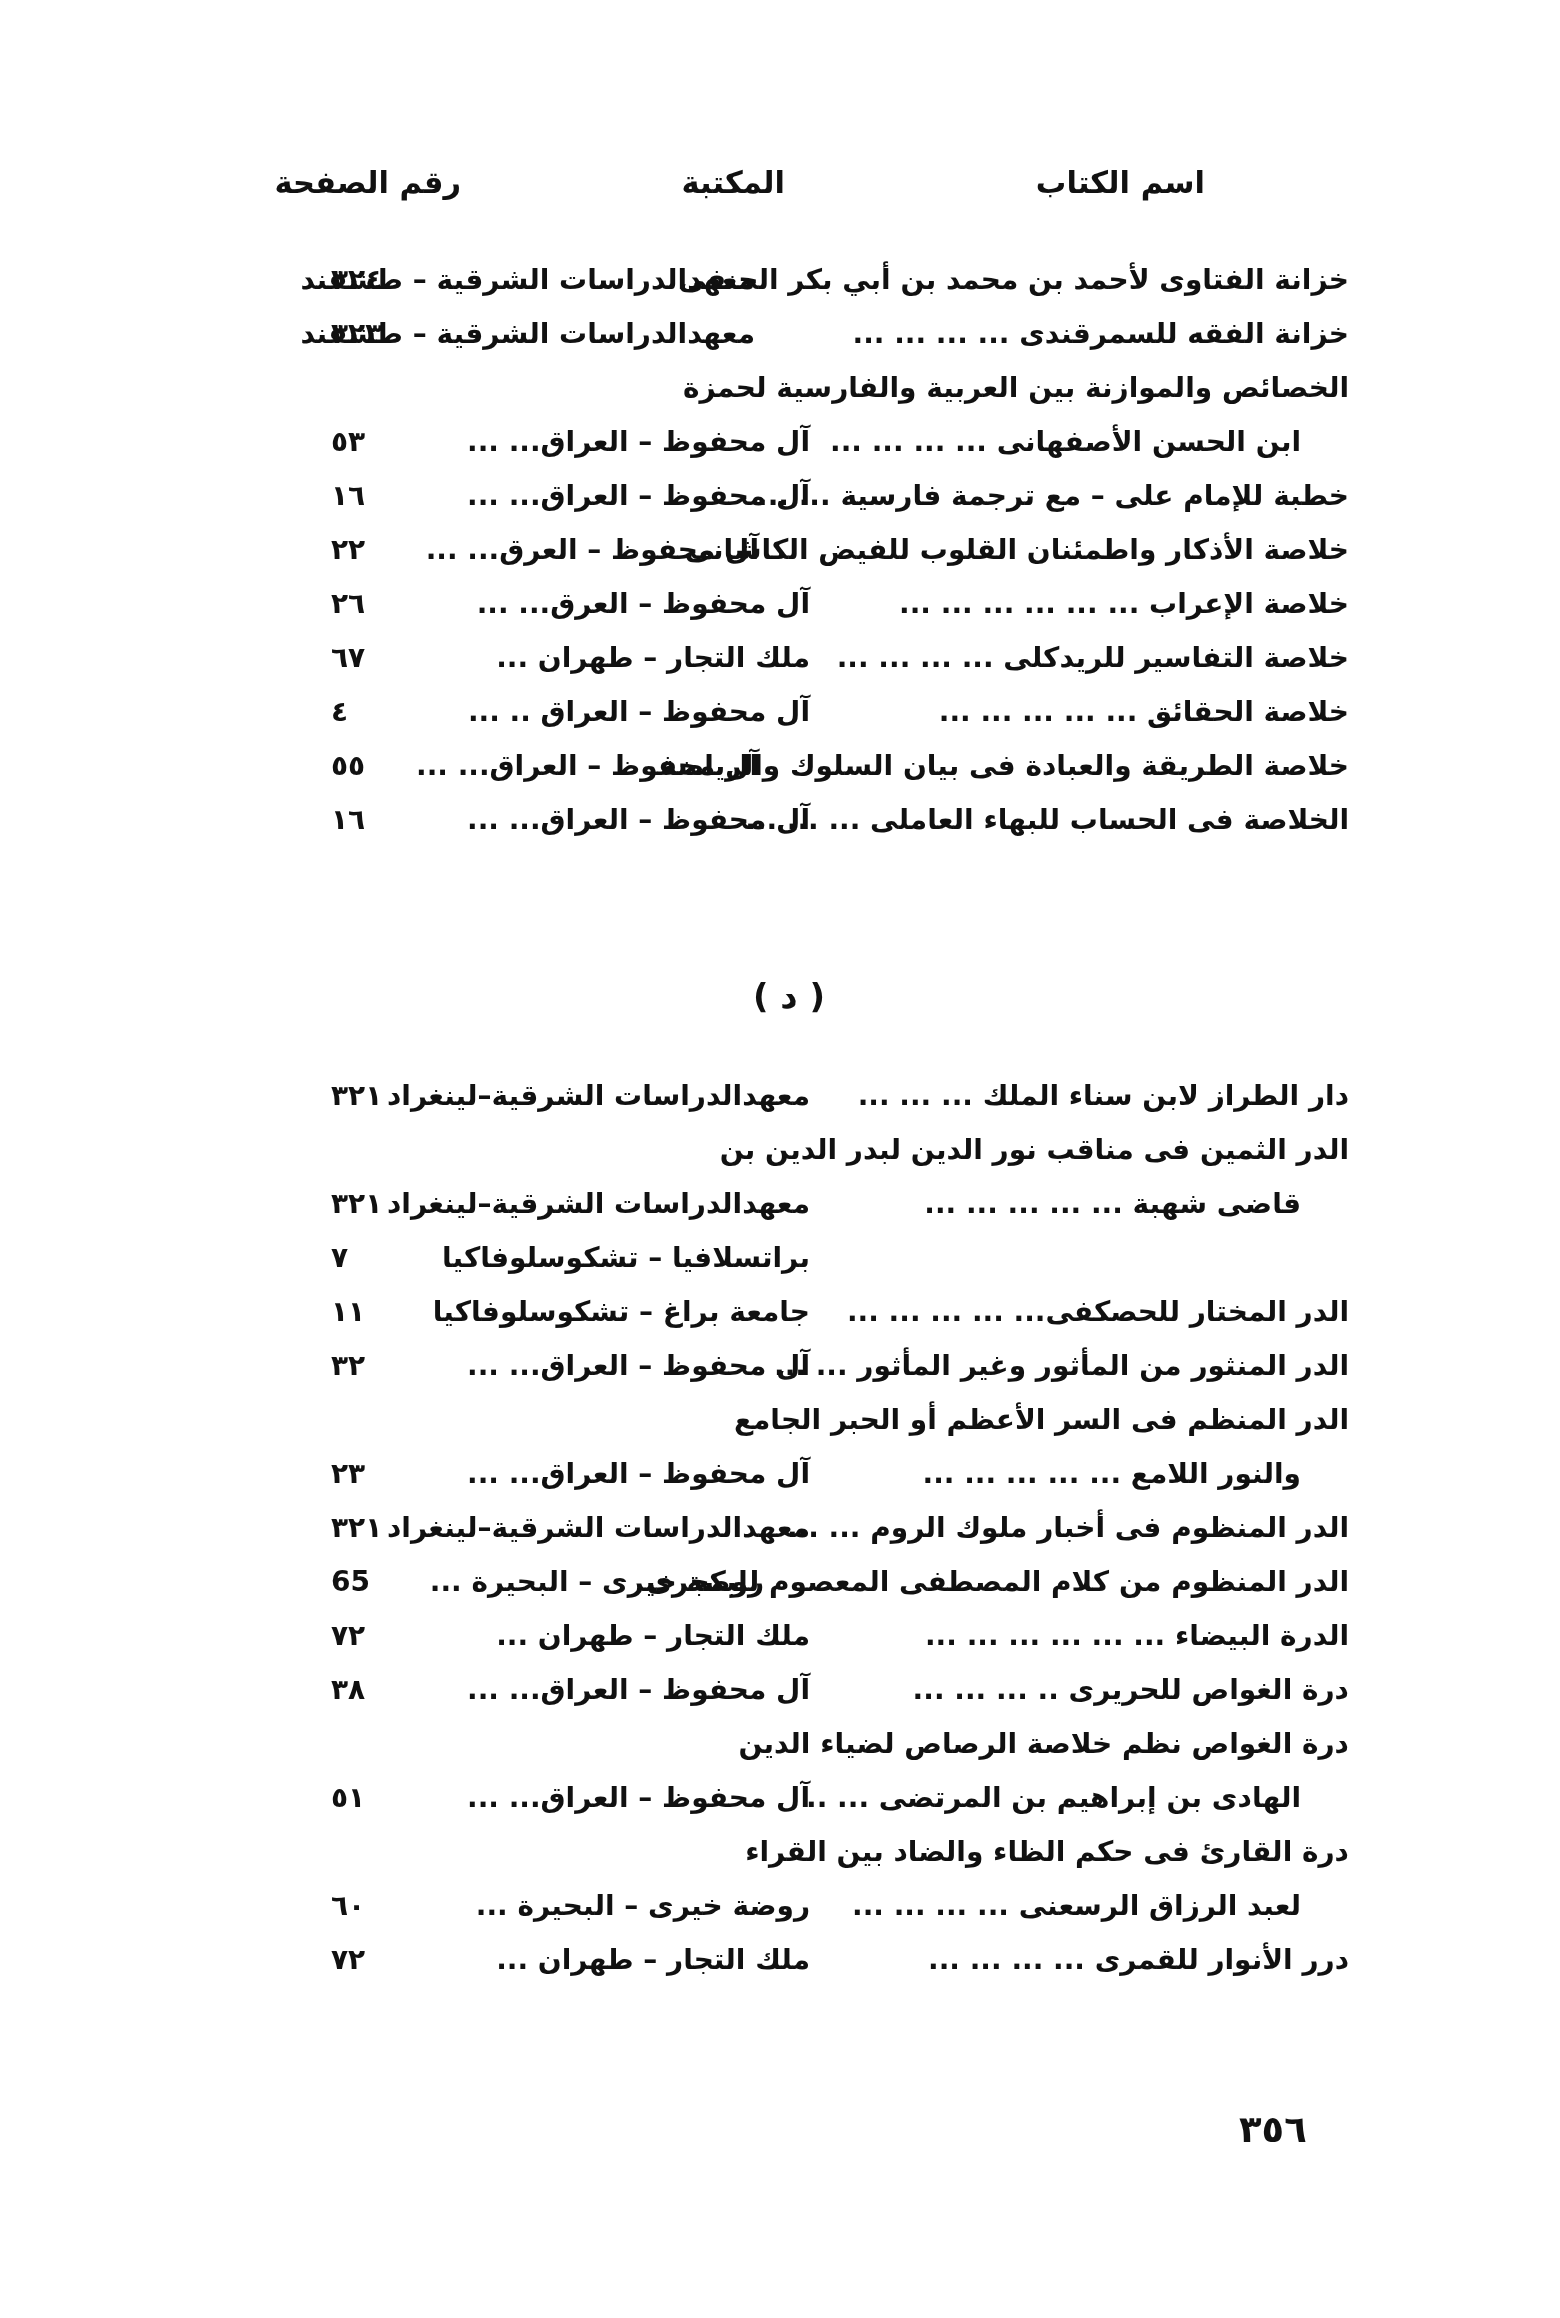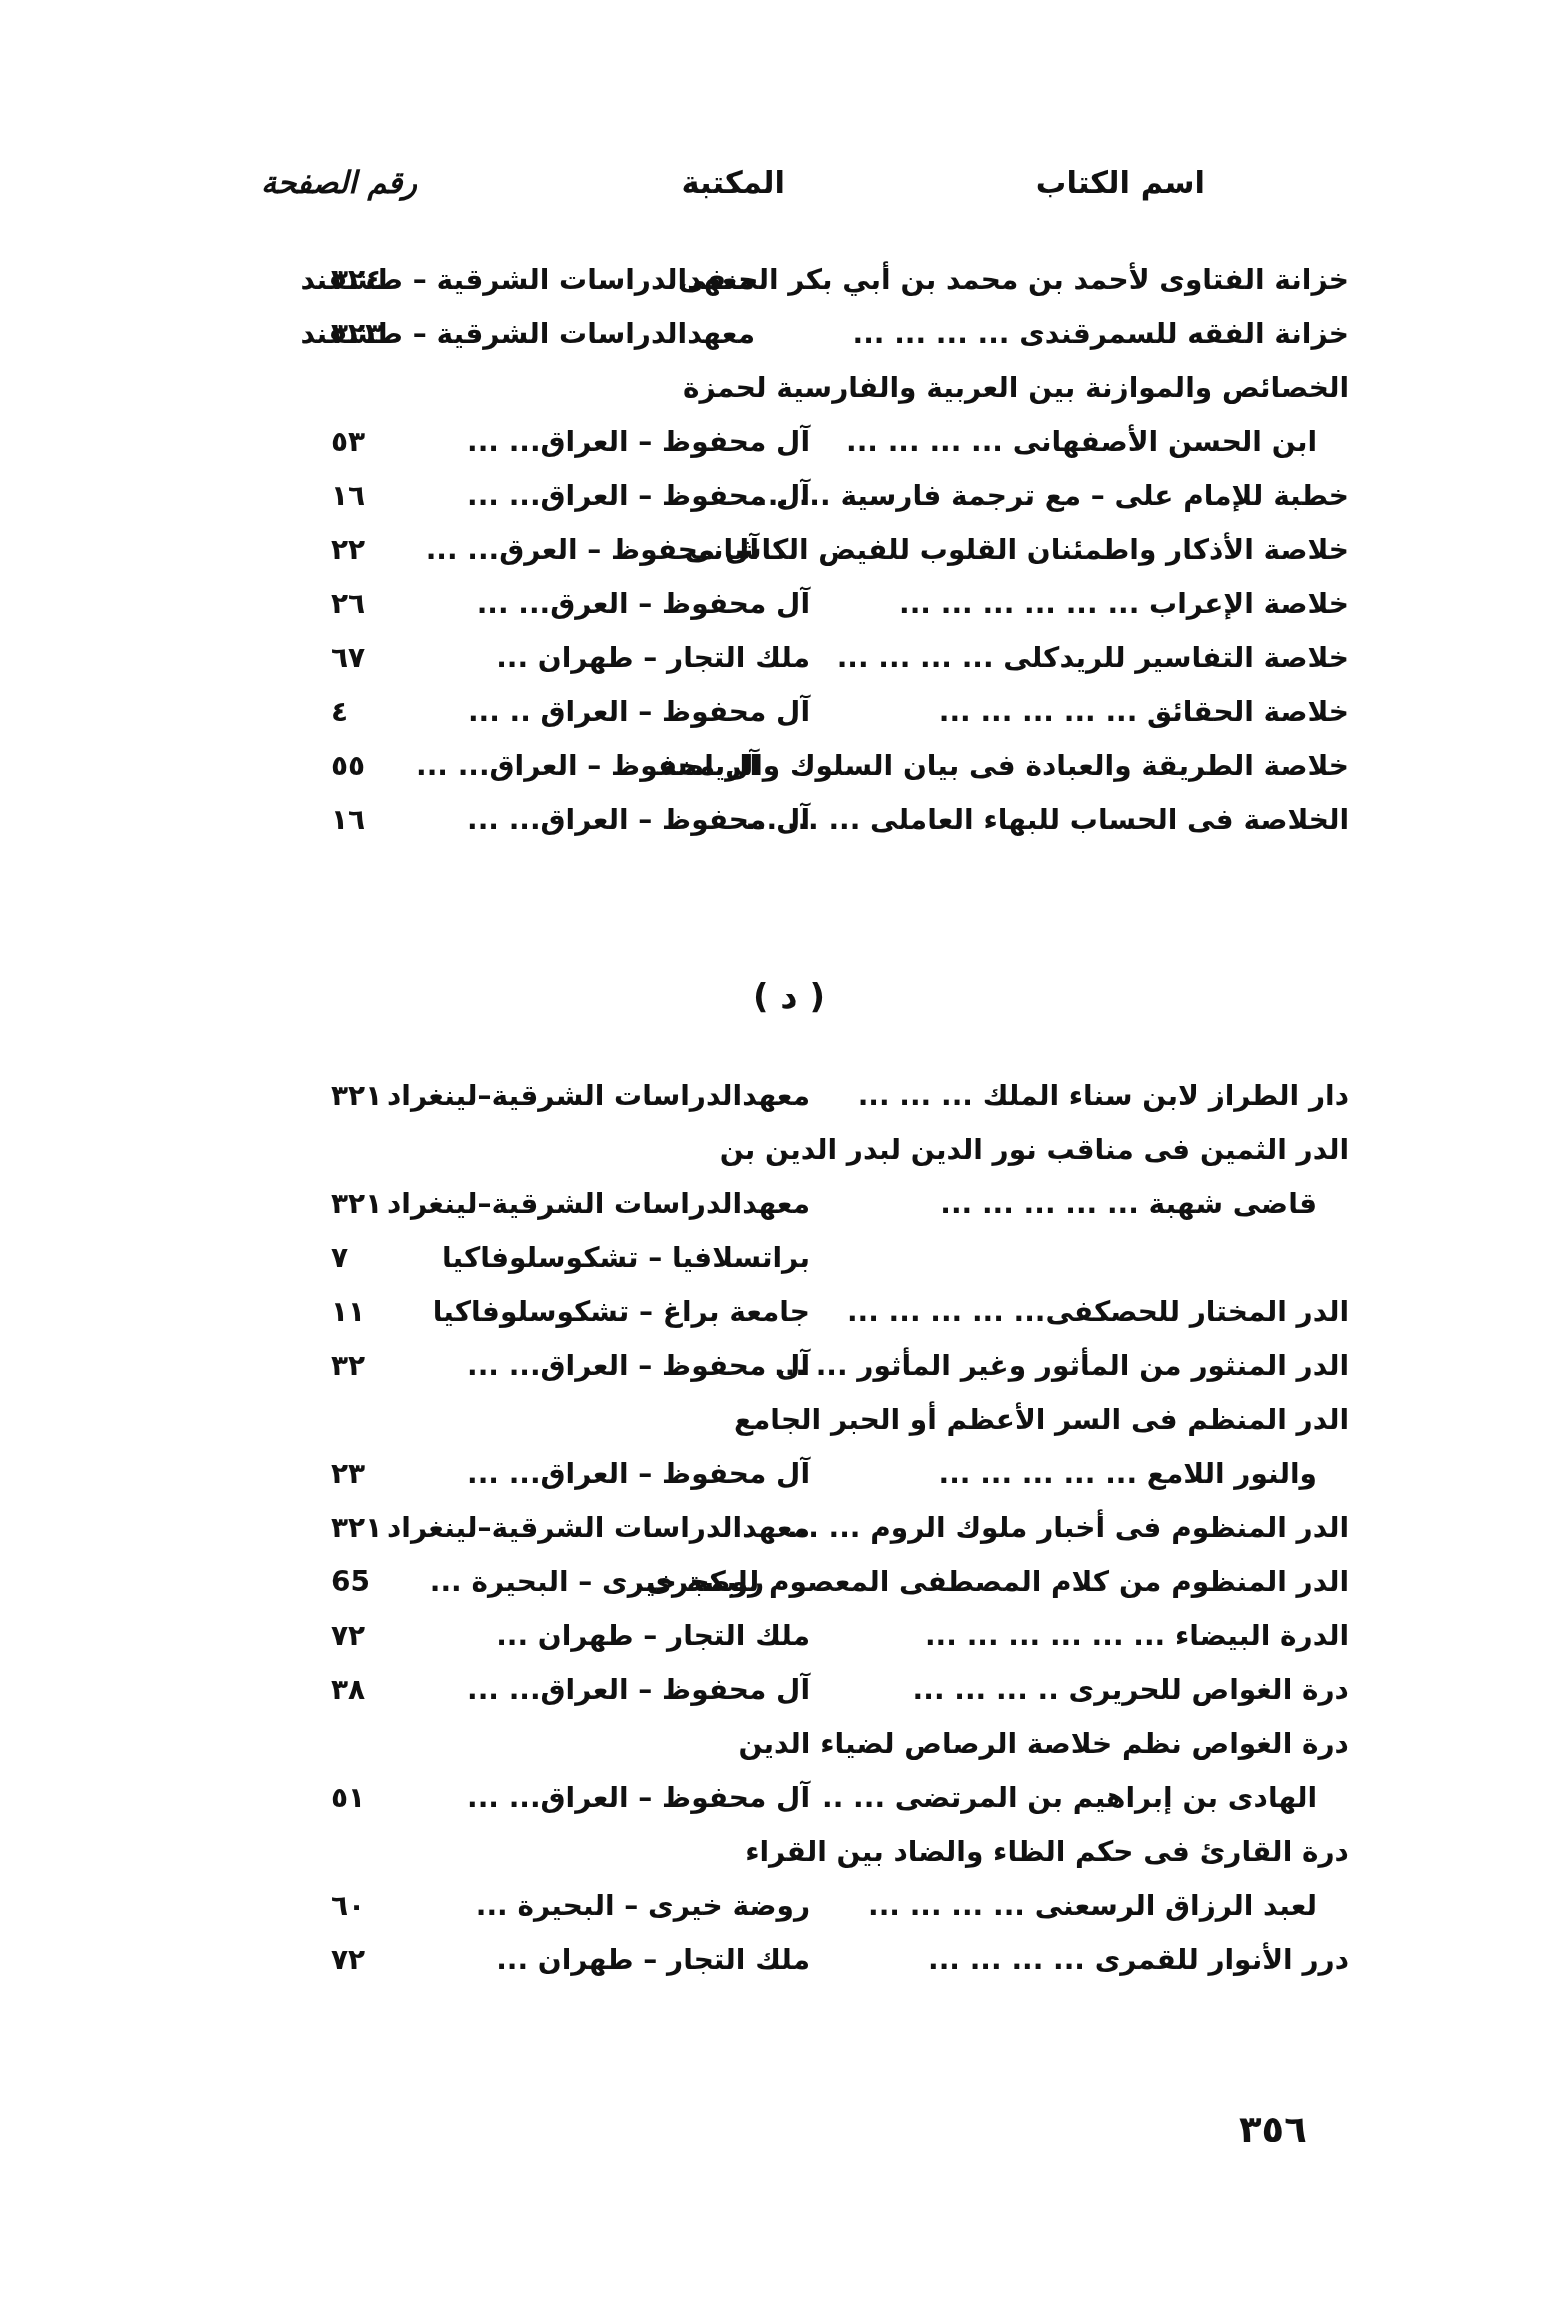--- a/index.html
+++ b/index.html
@@ -31,21 +31,21 @@
       font-weight: bold;
       font-size: 30.5px;
     }
     .header-row span {
       position: absolute;
       top: 0;
       white-space: nowrap;
     }
     .h-title { right: 144px; }
     .h-library { right: 564px; margin-left: 20px; }
-    .h-page { right: 932px; font-style: italic; }
+    .h-page { right: 888px; }
 
     .entries {
       position: absolute;
       left: 331px;
       width: 1018px;
       font-weight: bold;
       font-size: 28px;
       line-height: 54px;
     }
     .entries.sec1 { top: 253px; }
@@ -54,21 +54,21 @@
     .row {
       position: relative;
       height: 54px;
       white-space: nowrap;
     }
     .row .title {
       position: absolute;
       right: 0;
       top: 0;
     }
-    .row.cont .title { right: 32px; }
+    .row.cont .title { right: 48px; }
     .row .lib {
       position: absolute;
       right: 539px;
       top: 0;
     }
     .row .page-num {
       position: absolute;
       left: 0;
       top: 0;
       direction: rtl;

